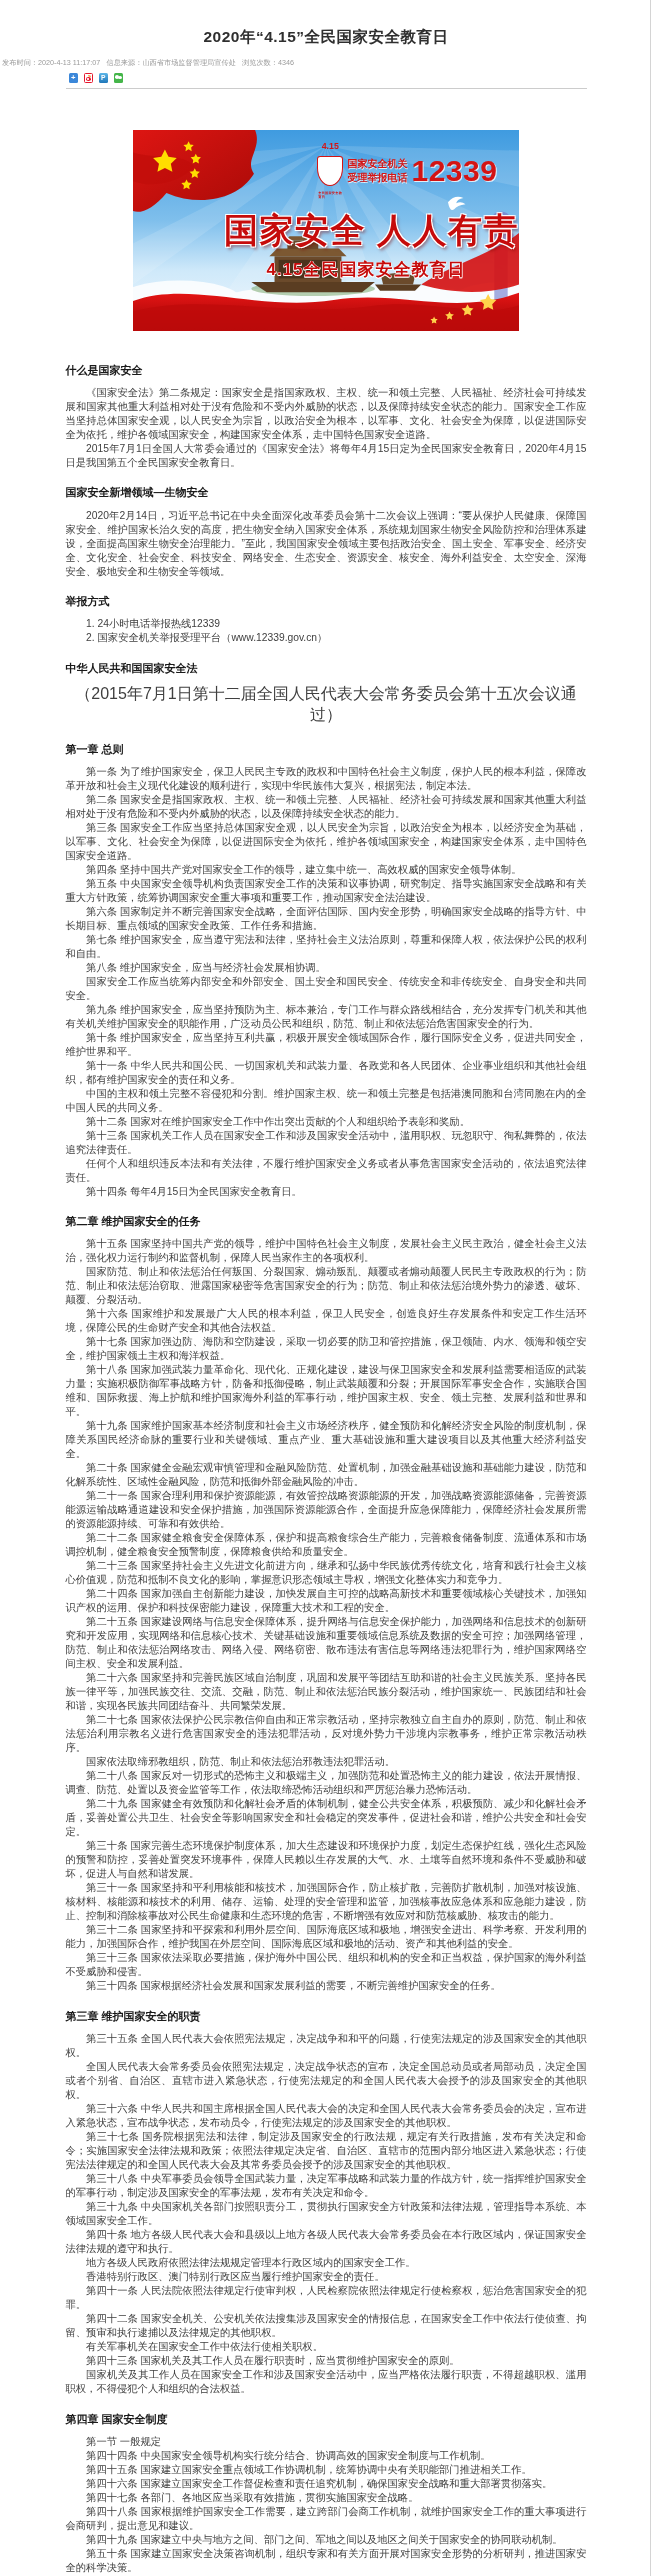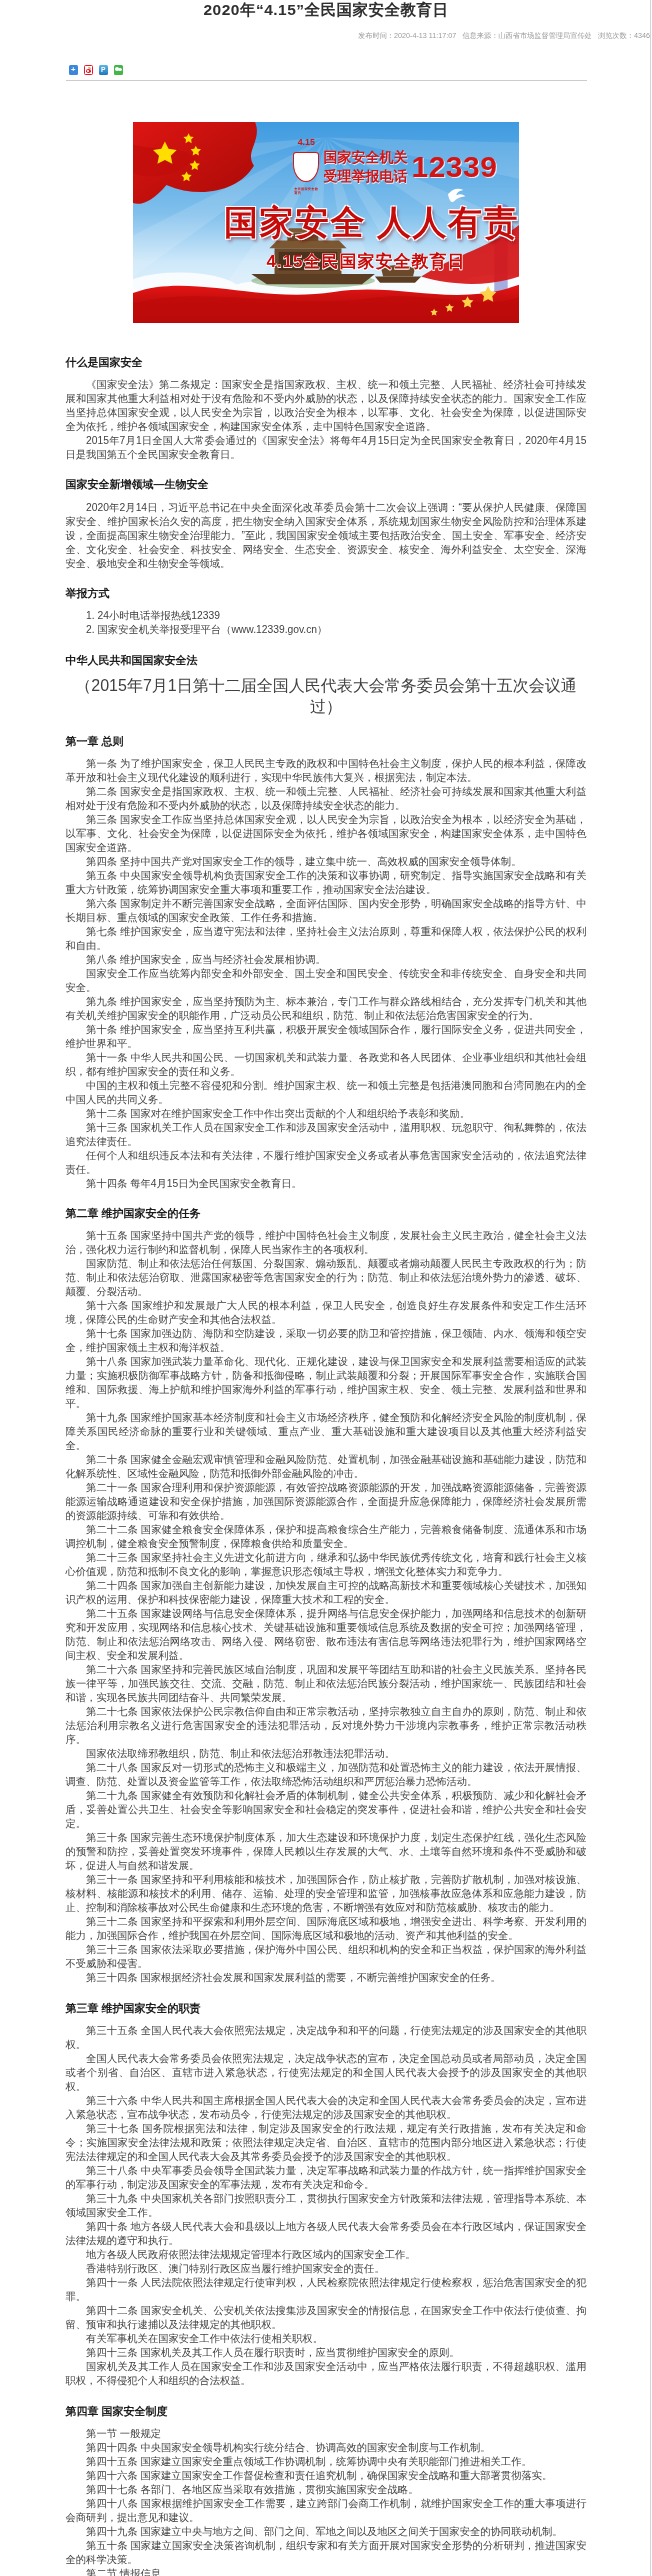--- a/index.html
+++ b/index.html
@@ -1,41 +1,41 @@
 <!DOCTYPE html>
 <html style="font-size:8.2px"><head>
 <meta charset="utf-8">
 <style>
   html,body{margin:0;padding:0;background:#ffffff;}
   body{font-family:"Liberation Sans","DejaVu Sans",sans-serif;color:#404040;}
   .page{position:relative;width:652px;min-height:3420px;margin:0 auto;background:#fff;overflow:hidden;}
   .content{width:521px;margin:0 auto;}
-  .page-title{text-align:center;font-size:15.5px;font-weight:bold;color:#2f2f2f;margin:0 0 10.3px 0;letter-spacing:0.5px;}
-  .meta{text-align:right;color:#9a9a9a;font-size:7.2px;margin-bottom:23px;}
+  .page-title{text-align:center;font-size:15.5px;font-weight:bold;color:#2f2f2f;padding-top:27px;margin:0 0 10.3px 0;letter-spacing:0.5px;}
+  .meta{text-align:left;color:#9a9a9a;font-size:7.2px;margin-bottom:4px;}
   .meta span{margin:0 2.1px;}
   .share-row{display:flex;align-items:center;gap:5.7px;padding:1px 0 5.2px 3.1px;}
   .share-icon{width:9.3px;height:9.3px;border-radius:1.5px;display:flex;align-items:center;justify-content:center;cursor:pointer;box-sizing:border-box;}
   .icon-plus{background:#3b87d9;color:#fff;font-size:7.7px;font-weight:bold;line-height:1;}
   .icon-weibo{background:#fff;border:0.5px solid #e6162d;position:relative;}
   .icon-weibo .eye{position:absolute;left:1.5px;top:3.1px;width:4.6px;height:3.6px;border-radius:50% 50% 50% 50%/60% 60% 40% 40%;background:#e6162d;}
   .icon-weibo .eye:after{content:"";position:absolute;left:1.3px;top:0.8px;width:1.5px;height:1.5px;border-radius:50%;background:#fff;}
   .icon-weibo .flame{position:absolute;right:0.5px;top:0.5px;width:3.6px;height:2.6px;border-radius:0 3.1px 0 3.1px;background:#f7a34b;}
   .icon-p{background:linear-gradient(#5db6e8,#1f77b9);color:#fff;font-size:6.7px;font-weight:bold;line-height:1;}
   .icon-wechat{background:#44b549;position:relative;}
   .icon-wechat .b1{position:absolute;left:1px;top:1.5px;width:4.6px;height:4.1px;border-radius:50%;background:#fff;}
   .icon-wechat .b2{position:absolute;right:1px;top:3.1px;width:3.6px;height:3.1px;border-radius:50%;background:#fff;}
   .divider{border-bottom:0.5px solid #cccccc;}
   
   .banner{position:relative;width:386px;height:201px;margin:41px auto 32px auto;overflow:hidden;background:linear-gradient(#3f9be0,#7fbfec 45%,#cfe9fa 70%,#eef7fd);}
   .banner svg.art{position:absolute;left:0;top:0;width:100%;height:100%;display:block;}
   .banner-badge{position:absolute;top:26px;right:21.6px;display:flex;align-items:center;gap:4.1px;}
   .badge-shield{width:24px;height:28px;background:#fff;border:1px solid #d31414;border-radius:3.1px 3.1px 50% 50%/3.1px 3.1px 60% 60%;display:flex;flex-direction:column;align-items:center;justify-content:center;color:#d31414;font-weight:bold;gap:40px;}
   .badge-shield .s1{font-size:8.8px;line-height:1;}
   .badge-shield .s2{font-size:3.1px;line-height:1.4;letter-spacing:0.3px;}
-  .badge-lines{color:#d31414;font-weight:bold;font-size:14px;line-height:1.35;text-shadow:0.5px 0.5px 0 rgba(255,255,255,.8);}
+  .badge-lines{color:#d31414;font-weight:bold;font-size:10px;line-height:1.35;text-shadow:0.5px 0.5px 0 rgba(255,255,255,.8);}
   .badge-number{color:#d31414;font-weight:bold;font-size:30px;line-height:1;text-shadow:1px 1px 0 rgba(255,255,255,.8);letter-spacing:0.5px;}
   .banner-slogan{position:absolute;top:78px;left:0;width:100%;text-align:right;font-size:34px;font-weight:bold;color:#c60b0b;letter-spacing:1.5px;
     text-shadow:-1px -1px 0 #fff,1px -1px 0 #fff,-1px 1px 0 #fff,1px 1px 0 #fff,2.1px 2.6px 3.1px rgba(120,0,0,.45);}
   .banner-subtitle{position:absolute;top:128px;left:0;width:100%;text-align:center;font-size:17px;font-weight:bold;color:#c60b0b;letter-spacing:1px;
     text-shadow:-0.5px -0.5px 0 #fff,0.5px -0.5px 0 #fff,-0.5px 0.5px 0 #fff,0.5px 0.5px 0 #fff;padding-left:40px;}
   
   .sec-h{text-align:left;font-weight:bold;font-size:11px;color:#1a1a1a;margin:15.5px 0 8.2px 0;}
   .law-sub{text-align:center;font-size:16px;color:#404040;margin:2.1px 0 7.2px 0;}
   .para{font-size:10.3px;line-height:14px;text-align:justify;text-indent:2em;margin:0;color:#404040;word-break:break-all;}
   .scroll-line{position:absolute;top:0;right:1px;width:1px;height:100%;background:#d4d4d4;}

